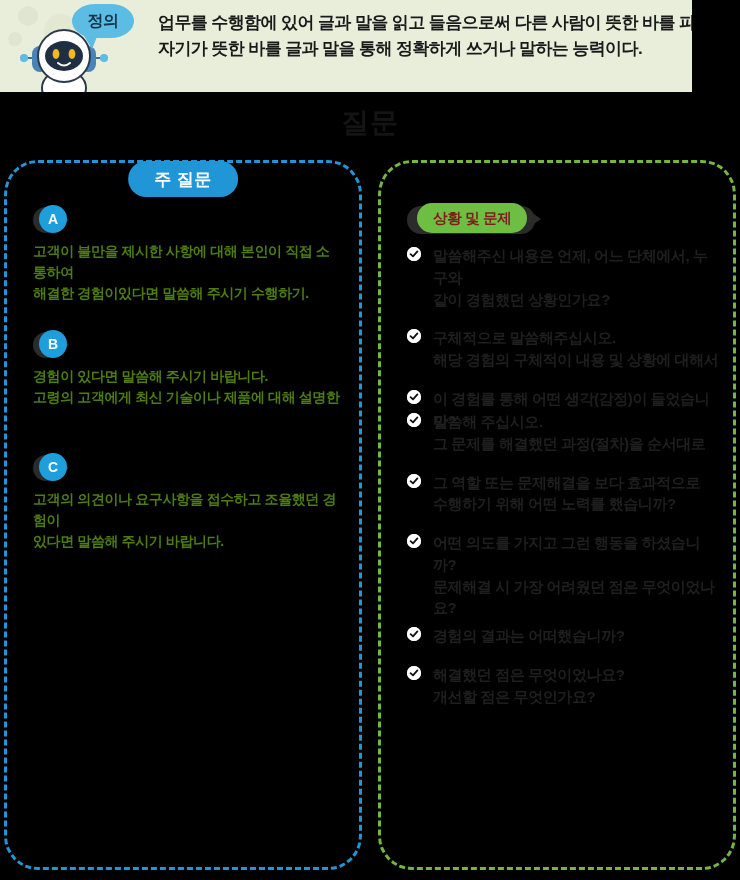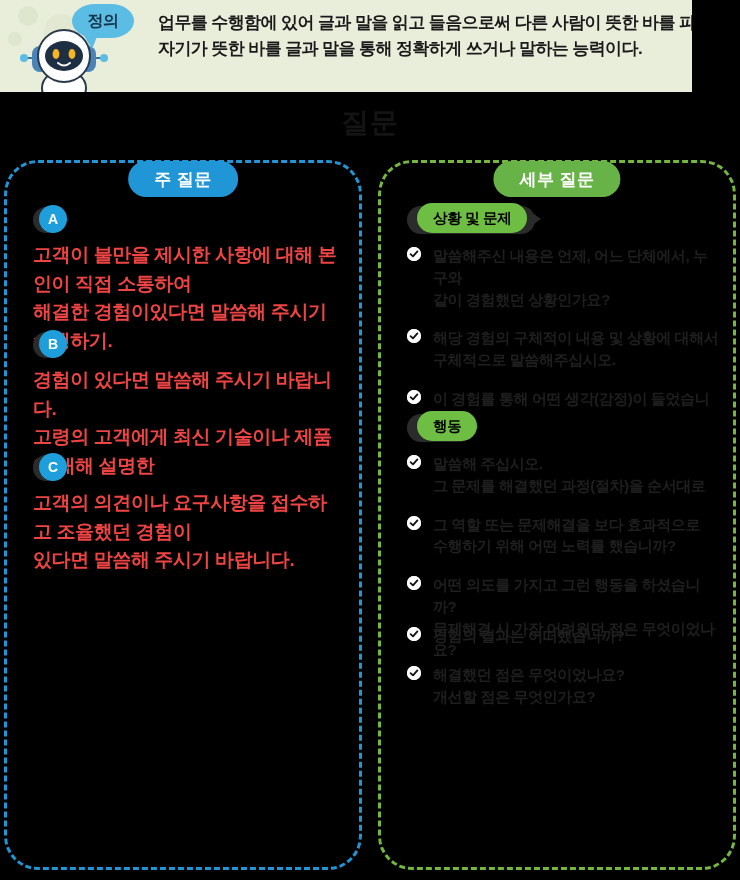--- a/index.html
+++ b/index.html
@@ -138,22 +138,22 @@
     position: absolute; left: 6px; top: 0;
     width: 28px; height: 28px;
     border-radius: 50%;
     background: #1e9fdc;
     color: #ffffff;
     font-size: 14px;
     font-weight: bold;
     display: flex; align-items: center; justify-content: center;
   }
   .q-text {
-    color: #ef4444;
-    font-size: 19px;
+    color: #4d7c0f;
+    font-size: 14px;
     font-weight: bold;
     line-height: 1.5;
     letter-spacing: -0.4px;
   }
   .q-text .line { display: block; }
 
   
   .sub-section { position: absolute; left: 26px; width: 312px; }
   .sub-pill-wrap { position: relative; height: 34px; margin-bottom: 8px; }
   .sub-pill-wrap .shadow {
@@ -168,21 +168,21 @@
     border-top: 7px solid transparent;
     border-bottom: 7px solid transparent;
     border-left: 10px solid #2b2b2b;
   }
   .sub-pill {
     position: absolute; left: 10px; top: 0;
     height: 30px;
     padding: 0 16px;
     border-radius: 16px;
     background: #6fbe44;
-    color: #000000;
+    color: #7f1d1d;
     font-size: 14.5px;
     font-weight: bold;
     letter-spacing: -0.3px;
     display: flex; align-items: center; justify-content: center;
     white-space: nowrap;
   }
 
   .bullet {
     position: relative;
     padding-left: 26px;
@@ -290,21 +290,20 @@
       <div class="q-text">
         <span class="line">고객의 의견이나 요구사항을 접수하고 조율했던 경험이</span>
         <span class="line">있다면 말씀해 주시기 바랍니다.</span>
       </div>
     </div>
 
   </div>
 </div>
 
 <div class="panel panel-right">
-  <div class="panel-pill green">세부 질문</div>
   <div class="panel-body">
 
     <div class="sub-section" style="top:40px;">
       <div class="sub-pill-wrap">
         <span class="shadow" style="width:128px;"></span>
         <span class="arrow" style="left:124px;"></span>
         <span class="sub-pill">상황 및 문제</span>
       </div>
       <div class="bullet">
         <span class="bullet-icon">
@@ -319,43 +318,38 @@
         </span>
       </div>
       <div class="bullet">
         <span class="bullet-icon">
           <svg width="14" height="14" viewBox="0 0 14 14">
               <circle cx="7" cy="7" r="7" fill="#ffffff"></circle>
               <path d="M3.6 7.2 L6 9.4 L10.4 4.4" stroke="#111111" stroke-width="1.8" fill="none" stroke-linecap="round" stroke-linejoin="round"></path>
             </svg>
         </span>
         <span class="bullet-text">
+          <span class="line">구체적으로 말씀해주십시오.</span>
           <span class="line">해당 경험의 구체적이 내용 및 상황에 대해서</span>
-          <span class="line">구체적으로 말씀해주십시오.</span>
         </span>
       </div>
       <div class="bullet">
         <span class="bullet-icon">
           <svg width="14" height="14" viewBox="0 0 14 14">
               <circle cx="7" cy="7" r="7" fill="#ffffff"></circle>
               <path d="M3.6 7.2 L6 9.4 L10.4 4.4" stroke="#111111" stroke-width="1.8" fill="none" stroke-linecap="round" stroke-linejoin="round"></path>
             </svg>
         </span>
         <span class="bullet-text">
           <span class="line">이 경험를 통해 어떤 생각(감정)이 들었습니까?</span>
         </span>
       </div>
     </div>
 
     <div class="sub-section" style="top:248px;">
-      <div class="sub-pill-wrap">
-        <span class="shadow" style="width:66px;"></span>
-        <span class="arrow" style="left:62px;"></span>
-        <span class="sub-pill">행동</span>
-      </div>
       <div class="bullet">
         <span class="bullet-icon">
           <svg width="14" height="14" viewBox="0 0 14 14">
               <circle cx="7" cy="7" r="7" fill="#ffffff"></circle>
               <path d="M3.6 7.2 L6 9.4 L10.4 4.4" stroke="#111111" stroke-width="1.8" fill="none" stroke-linecap="round" stroke-linejoin="round"></path>
             </svg>
         </span>
         <span class="bullet-text">
           <span class="line">말씀해 주십시오.</span>
           <span class="line">그 문제를 해결했던 과정(절차)을 순서대로</span>

